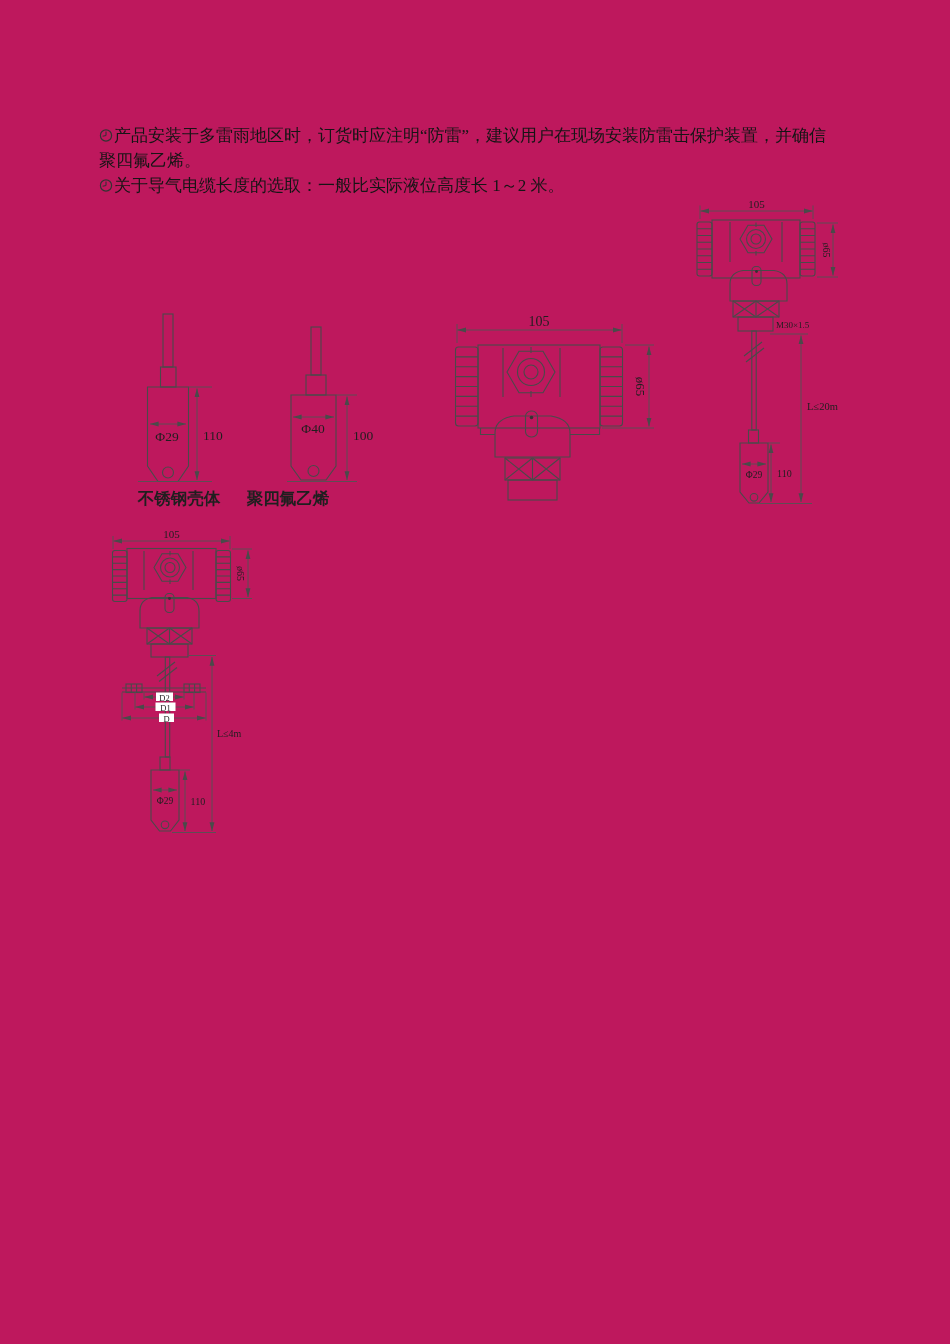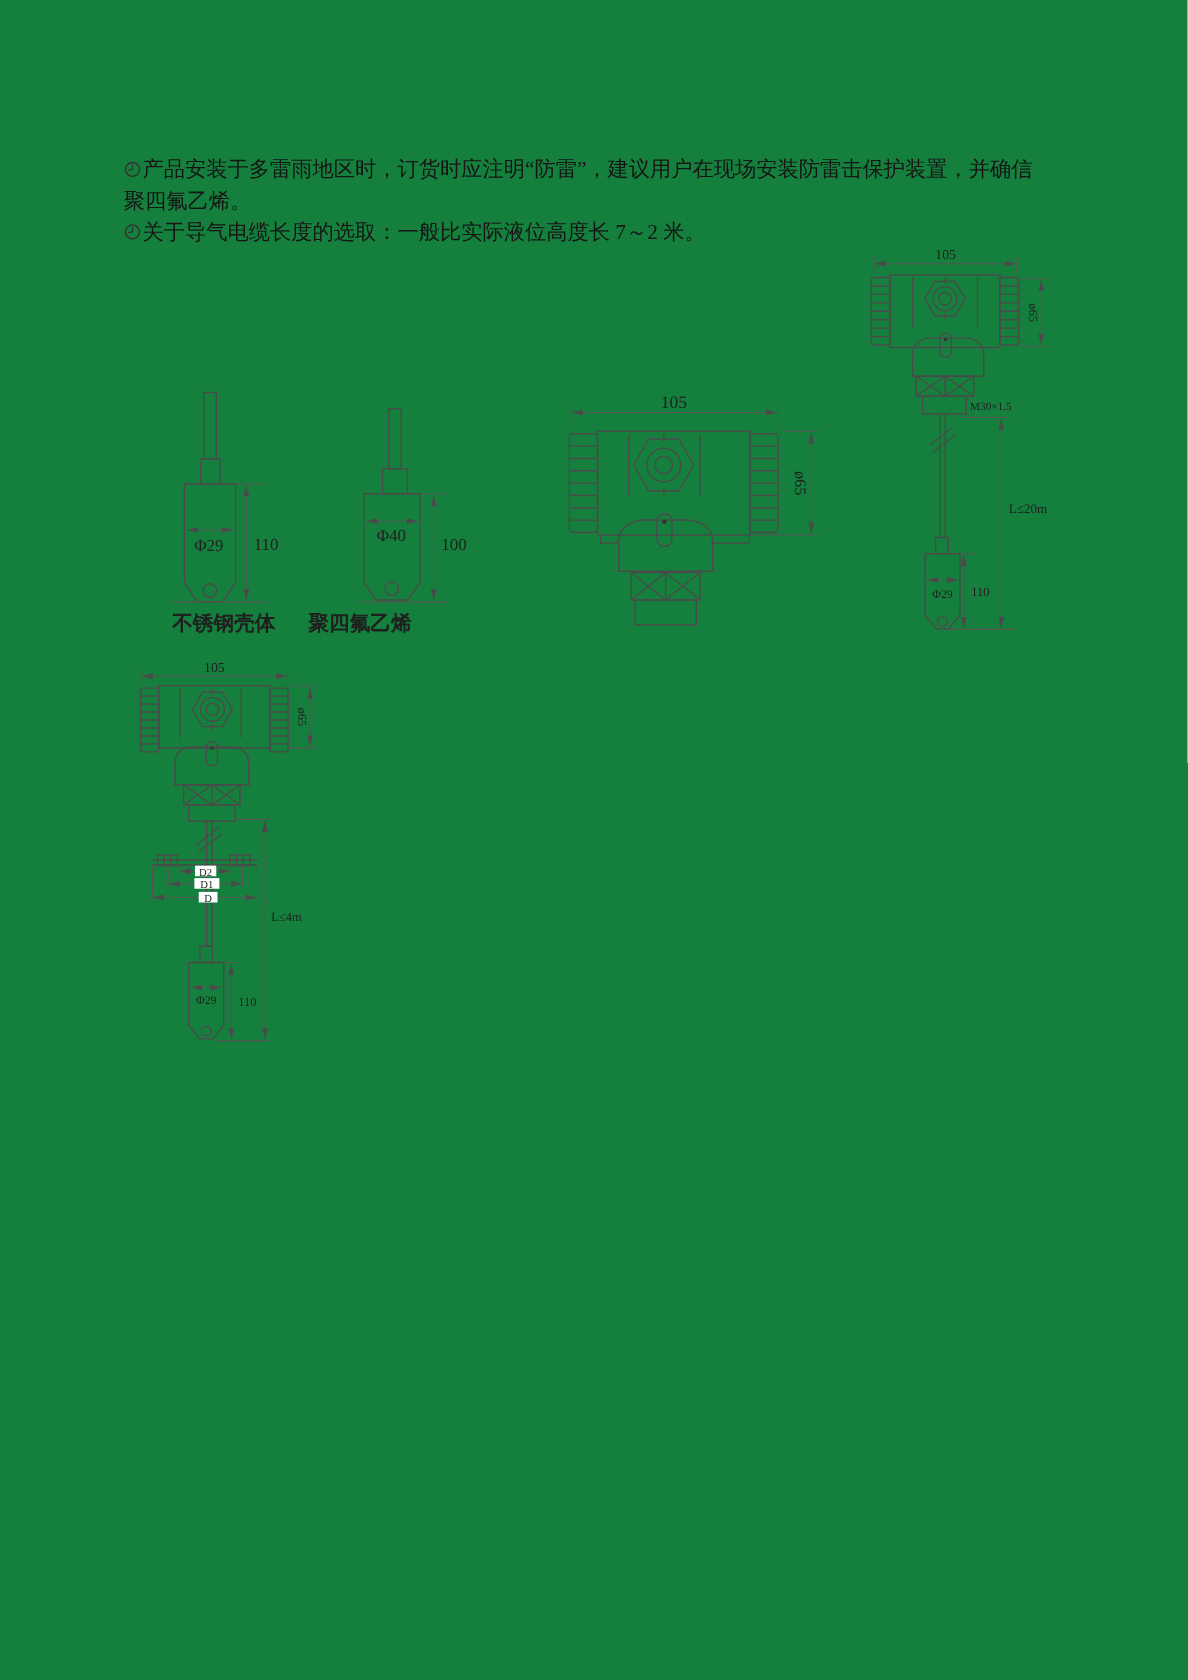--- a/index.html
+++ b/index.html
@@ -1,16 +1,16 @@
 <!DOCTYPE html>
 <html><head>
 <meta charset="utf-8">
 <style>
   html,body{margin:0;padding:0;background:#e8e8e8;}
-  .page{position:relative;width:950px;height:1344px;background:#15803d;margin:0 auto;overflow:hidden;
+  .page{position:relative;width:950px;height:1344px;background:#be185d;margin:0 auto;overflow:hidden;
         font-family:"Liberation Serif","DejaVu Serif",serif;}
   .notes{position:absolute;left:99px;top:123px;width:780px;color:#151515;
          font-size:17px;line-height:25px;}
   .note-line{white-space:nowrap;}
   .marker{display:inline-block;width:15px;height:14px;vertical-align:-1px;}
   .marker svg{display:block;}
   .diag{position:absolute;}
   text{fill:#1f1f1f;stroke:none;font-family:"Liberation Serif","DejaVu Serif",serif;}
   .cjk{font-family:"Liberation Sans","DejaVu Sans",sans-serif;font-weight:700;}
   .ln{stroke:#4a4a4a;stroke-width:1.1;fill:none;}
@@ -32,21 +32,21 @@
           </svg></span><span>产品安装于多雷雨地区时，订货时应注明“防雷”，建议用户在现场安装防雷击保护装置，并确信</span>
     </div>
     <div class="note-line">
       <span>聚四氟乙烯。</span>
     </div>
     <div class="note-line">
       <span class="marker"><svg width="15" height="14" viewBox="0 0 15 14">
             <circle cx="7" cy="7.5" r="5.6" fill="none" stroke="#333" stroke-width="1.2"></circle>
             <line x1="7" y1="7.5" x2="7" y2="3.6" stroke="#333" stroke-width="1.1"></line>
             <line x1="7" y1="7.5" x2="3.6" y2="8.2" stroke="#333" stroke-width="1.1"></line>
-          </svg></span><span>关于导气电缆长度的选取：一般比实际液位高度长 7～2 米。</span>
+          </svg></span><span>关于导气电缆长度的选取：一般比实际液位高度长 1～2 米。</span>
     </div>
   </div>
 
   <svg class="diag" style="left:130px;top:295px" width="250" height="225" viewBox="130 295 250 225">
     <defs>
       <marker id="arw" viewBox="0 0 10 6" refX="9.6" refY="3" markerWidth="10" markerHeight="6" orient="auto-start-reverse">
         <path d="M10,3 L0,0.3 L0,5.7 Z" fill="#4a4a4a"></path>
       </marker>
     </defs>
     <g>

